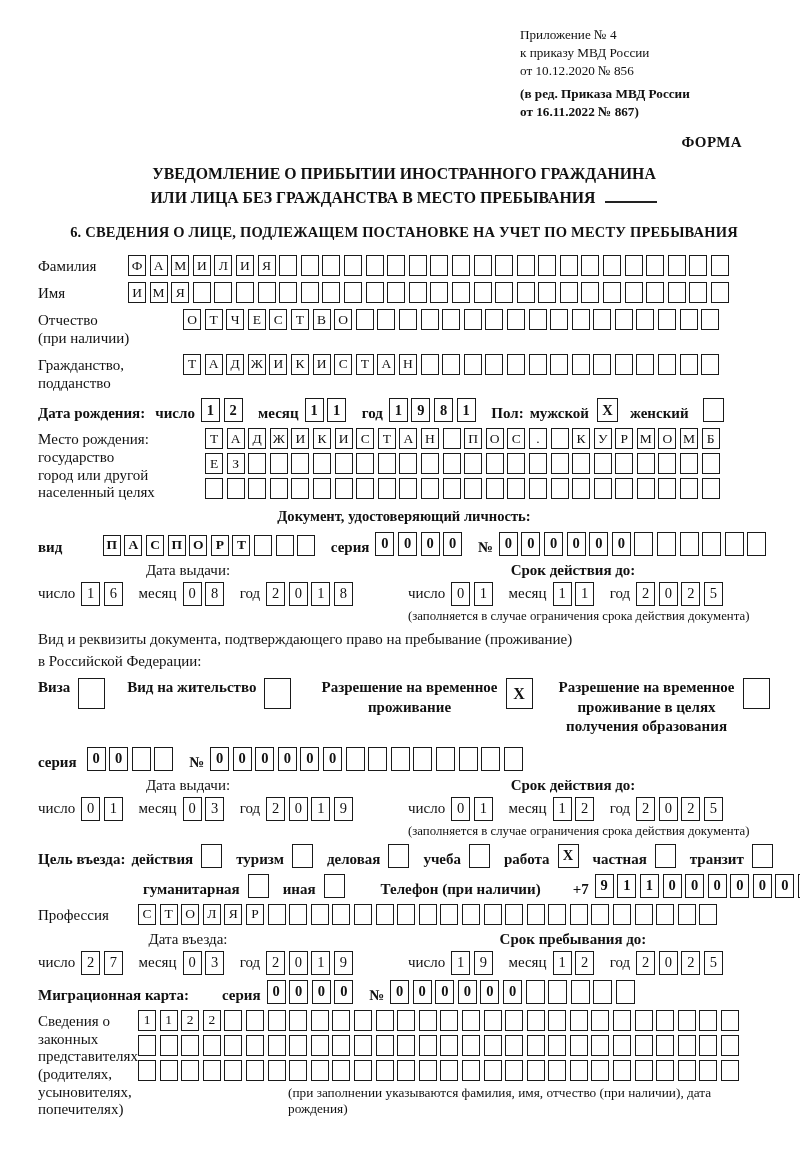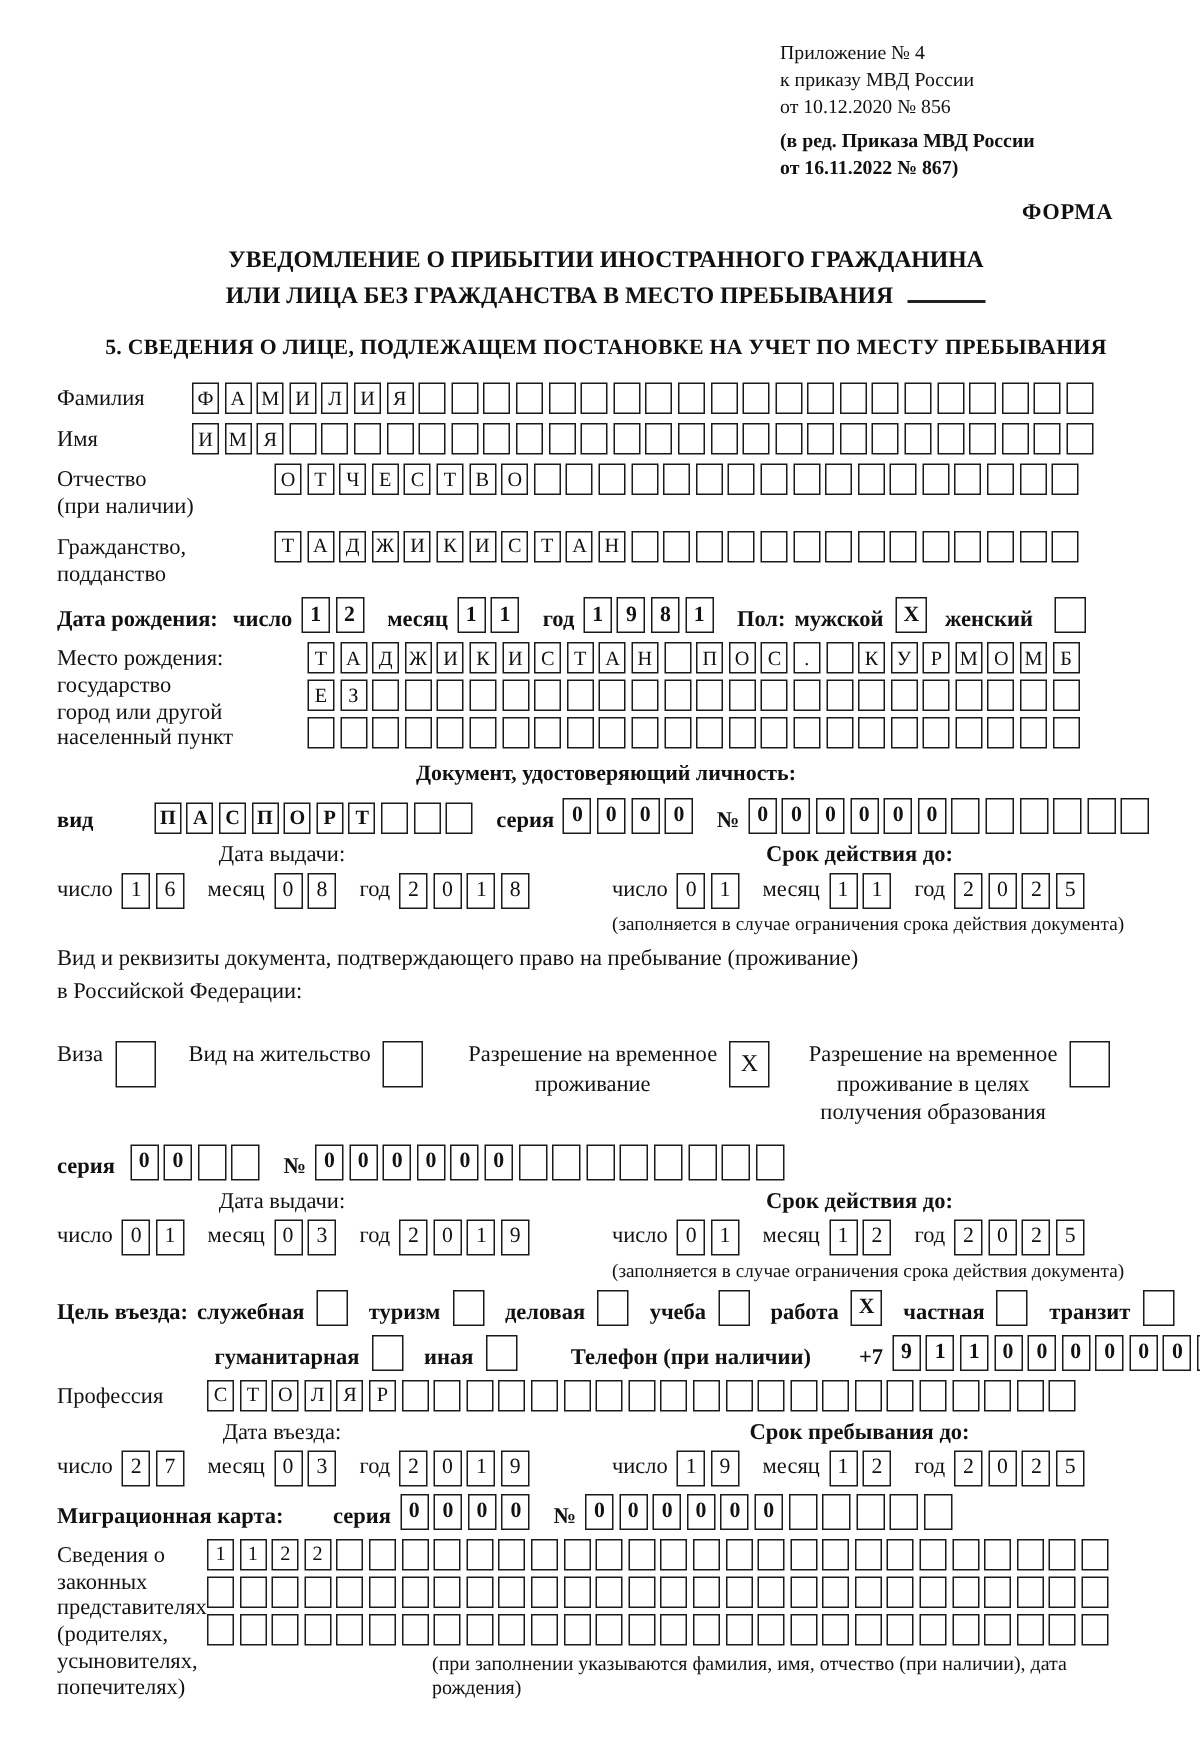--- a/index.html
+++ b/index.html
@@ -39,21 +39,21 @@
   .dates{display:flex;margin-bottom:5px;}
   .dcol{display:flex;flex-direction:column;}
   .dcol.left{width:370px;}
   .dcap{text-align:center;margin-bottom:3px;}
   .dcol.left .dcap{width:300px;}
   .dcol.right .dcap{width:330px;font-weight:bold;}
   .dline{display:flex;align-items:center;}
   .dnote{font-size:12.8px;margin-top:3px;white-space:nowrap;text-align:right;}
 
   .intro{line-height:1.45;margin-bottom:2px;}
-  .opts{display:flex;align-items:flex-start;margin:22px 0 10px;}
+  .opts{display:flex;align-items:flex-start;margin:6px 0 10px;font-weight:bold;}
   .opt{display:flex;align-items:flex-start;}
   .opt-text{text-align:center;line-height:1.3;}
   .gap1{margin-left:22px}.gap2{margin-left:30px}.gap3{margin-left:26px}
   .plab{margin-left:14px;white-space:nowrap;}
   .plab.first{margin-left:6px;}
   .indent{margin-left:105px;}
   .reps-note{font-size:13.3px;margin:2px 0 0 150px;}
 </style>
 </head>
 <body>
@@ -70,21 +70,21 @@
     </div>
   </div>
 
   <div class="forma">ФОРМА</div>
 
   <div class="title">
     <div>УВЕДОМЛЕНИЕ О ПРИБЫТИИ ИНОСТРАННОГО ГРАЖДАНИНА</div>
     <div><span>ИЛИ ЛИЦА БЕЗ ГРАЖДАНСТВА В МЕСТО ПРЕБЫВАНИЯ</span><span class="t-underline"></span></div>
   </div>
 
-  <div class="sec1">5. СВЕДЕНИЯ О ЛИЦЕ, ПОДЛЕЖАЩЕМ ПОСТАНОВКЕ НА УЧЕТ ПО МЕСТУ ПРЕБЫВАНИЯ</div>
+  <div class="sec1">6. СВЕДЕНИЯ О ЛИЦЕ, ПОДЛЕЖАЩЕМ ПОСТАНОВКЕ НА УЧЕТ ПО МЕСТУ ПРЕБЫВАНИЯ</div>
 
   <div class="frow">
     <div class="flabel w90">Фамилия</div>
     <div class="cells">
         <span class="cell">Ф</span>
         <span class="cell">А</span>
         <span class="cell">М</span>
         <span class="cell">И</span>
         <span class="cell">Л</span>
         <span class="cell">И</span>
@@ -239,21 +239,21 @@
     <span class="checkbox">X</span>
     <span class="dlab">женский</span>
     <span class="checkbox"></span>
   </div>
 
   <div class="frow">
     <div class="flabel w167">
       <div>Место рождения:</div>
       <div>государство</div>
       <div>город или другой</div>
-      <div>населенный пункт</div>
+      <div>населенный целях</div>
     </div>
     <div class="stack">
       <div class="cells">
           <span class="cell">Т</span>
           <span class="cell">А</span>
           <span class="cell">Д</span>
           <span class="cell">Ж</span>
           <span class="cell">И</span>
           <span class="cell">К</span>
           <span class="cell">И</span>
@@ -523,21 +523,21 @@
             <span class="cell">2</span>
             <span class="cell">5</span>
           </span>
       </div>
       <div class="dnote">(заполняется в случае ограничения срока действия документа)</div>
     </div>
   </div>
 
   <div class="frow vcenter">
     <span class="txt">Цель въезда:</span>
-    <span class="plab first">служебная</span>
+    <span class="plab first">действия</span>
     <span class="checkbox"></span>
     <span class="plab">туризм</span>
     <span class="checkbox"></span>
     <span class="plab">деловая</span>
     <span class="checkbox"></span>
     <span class="plab">учеба</span>
     <span class="checkbox"></span>
     <span class="plab">работа</span>
     <span class="checkbox">X</span>
     <span class="plab">частная</span>

